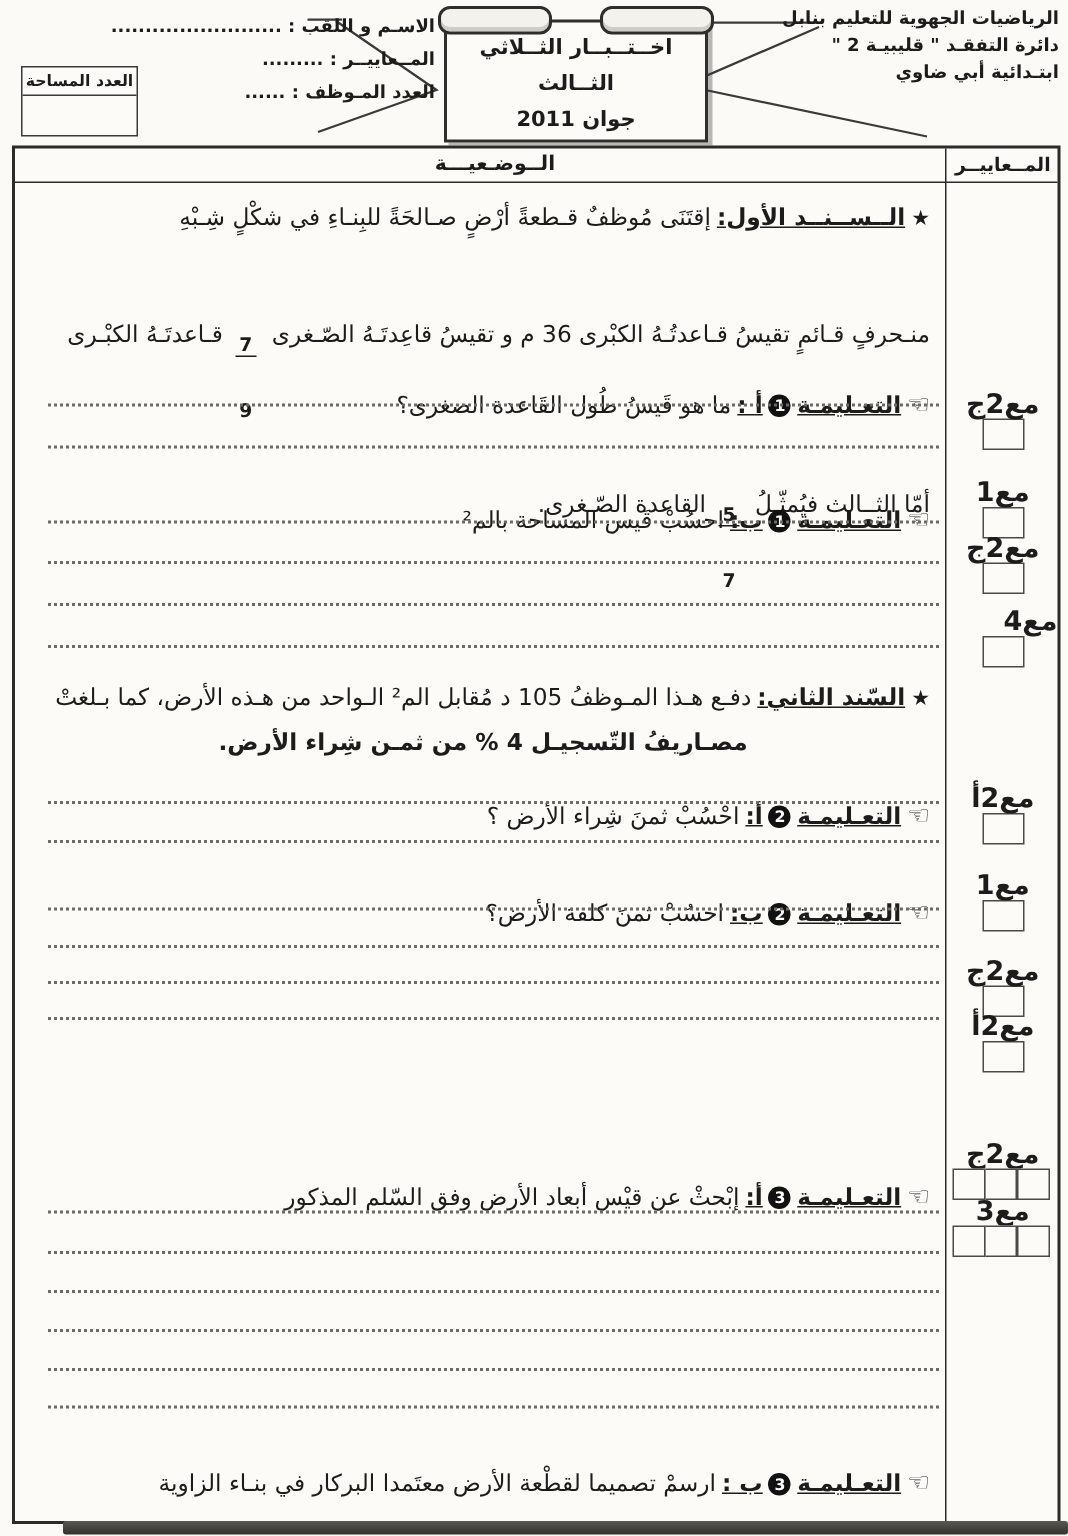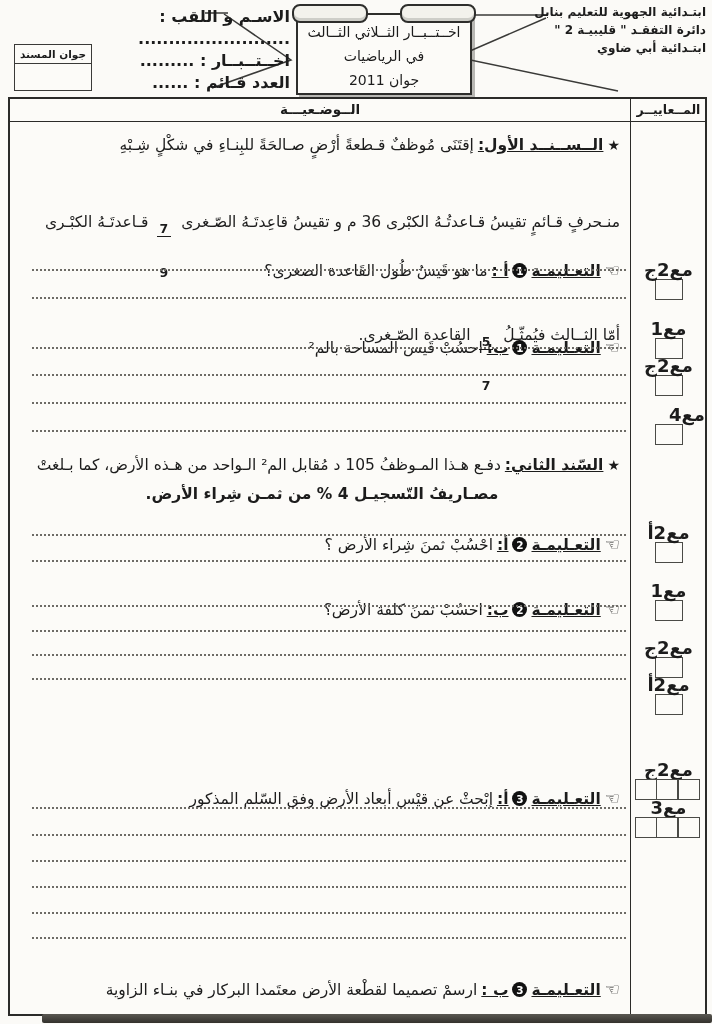--- a/index.html
+++ b/index.html
@@ -7,35 +7,35 @@
     width:712px;height:1024px;position:relative;overflow:hidden;
     background:#e9e7e2;
     font-family:"DejaVu Sans", sans-serif;
     color:#1c1c1c;
   }
   .paper{position:absolute;inset:0;background:#fbfaf7;}
   .abs{position:absolute;}
   .rtl{direction:rtl;unicode-bidi:embed;text-align:right;}
   
   .school{top:3px;right:6px;width:270px;font-size:12px;font-weight:bold;line-height:18px;}
-  .student{top:6px;left:58px;width:232px;font-size:16px;font-weight:bold;line-height:22px;}
+  .student{top:6px;left:58px;width:232px;font-size:12px;font-weight:bold;line-height:22px;}
   .scroll{top:4px;left:293px;width:182px;height:92px;}
   .scroll-body{position:absolute;top:9px;left:3px;right:3px;bottom:1px;border:2px solid #2e2e2c;background:#fcfbf8;box-shadow:3px 3px 0 rgba(60,58,52,.35);}
   .roll{position:absolute;top:0;width:72px;height:15px;border:2px solid #2e2e2c;border-radius:8px;background:#f3f2ec;z-index:2;box-shadow:inset 0 -3px 0 rgba(0,0,0,.15);}
   .roll.l{left:-1px;} .roll.r{right:-1px;}
-  .scroll-text{position:absolute;top:16px;left:0;right:0;z-index:3;text-align:center;font-weight:normal;font-size:14px;line-height:24px;}
+  .scroll-text{position:absolute;top:16px;left:0;right:0;z-index:3;text-align:center;font-weight:bold;font-size:14px;line-height:24px;}
   .assigned{top:44px;left:14px;width:76px;border:1.6px solid #3a3a38;background:#fcfbf8;}
   .assigned .lbl{font-size:10.5px;font-weight:bold;text-align:center;line-height:18px;border-bottom:1.4px solid #3a3a38;}
   .assigned .cell{height:26px;}
   .deco{top:0;left:0;pointer-events:none;}
   
   .sheet{left:8px;top:97px;width:695px;height:915px;border:2px solid #2b2b29;background:#fcfbf8;}
   .hdr-row{position:absolute;top:0;left:0;right:0;height:22px;border-bottom:1.6px solid #2b2b29;}
   .divider{position:absolute;top:0;bottom:0;left:620px;width:0;border-left:1.6px solid #2b2b29;}
-  .hdr-situation{position:absolute;top:0;left:0;width:620px;height:22px;line-height:21px;text-align:center;font-weight:bold;font-size:13.5px;}
+  .hdr-situation{position:absolute;top:0;left:10px;width:620px;height:22px;line-height:21px;text-align:center;font-weight:bold;font-size:13.5px;}
   .hdr-criteria{position:absolute;top:0;left:622px;width:73px;height:22px;line-height:21px;text-align:center;font-weight:bold;font-size:12.5px;}
   
   .para{left:10px;width:600px;font-size:15.5px;}
   .pline{display:block;line-height:41px;}
   .pline.short{line-height:40px;}
   .rtl span{margin-left:4px;margin-top:28px;}
   .bu{font-weight:bold;text-decoration:underline;}
   .star{font-size:14px;margin-left:5px;}
   .inst{left:10px;width:600px;font-size:15.5px;line-height:22px;}
   .hand{font-size:17px;margin-left:1px;}
@@ -60,44 +60,43 @@
 <div class="paper"></div>
 
 <svg class="abs deco" width="712" height="100">
   <polyline points="205,13 228,13" fill="none" stroke="#3a3a38" stroke-width="1.5"></polyline>
   <polyline points="224,14 291,60 212,88" fill="none" stroke="#3a3a38" stroke-width="1.5"></polyline>
   <polyline points="548,15 444,15" fill="none" stroke="#3a3a38" stroke-width="1.5"></polyline>
   <polyline points="546,18 456,57 618,91" fill="none" stroke="#3a3a38" stroke-width="1.5"></polyline>
 </svg>
 
 <div class="abs rtl school">
-  <div>ابتـدائية الجهوية للتعليم بنابل</div>
+  <div>الرياضيات الجهوية للتعليم بنابل</div>
   <div>دائرة التفقـد " قليبيـة 2 "</div>
   <div>ابتـدائية أبي ضاوي</div>
 </div>
 
 <div class="abs rtl student">
   <div>الاسـم و اللقب : .........................</div>
-  <div>اخــتــبــار : .........</div>
-  <div>العدد قـائم : ......</div>
+  <div>المــعاييــر : .........</div>
+  <div>العدد المـوظف : ......</div>
 </div>
 
 <div class="abs scroll">
   <div class="roll l"></div>
   <div class="roll r"></div>
   <div class="scroll-body"></div>
   <div class="scroll-text">
     <div>اخــتــبــار الثــلاثي الثــالث</div>
-    <div>في الرياضيات</div>
     <div>جوان 2011</div>
   </div>
 </div>
 
 <div class="abs assigned">
-  <div class="lbl">جوان المسند</div>
+  <div class="lbl">العدد المساحة</div>
   <div class="cell"></div>
 </div>
 
 <div class="abs sheet">
   <div class="divider"></div>
   <div class="hdr-row"></div>
   <div class="hdr-situation">الــوضـعيـــة</div>
   <div class="hdr-criteria">المــعاييــر</div>
 
   <div class="abs rtl para" style="top:26px;">

